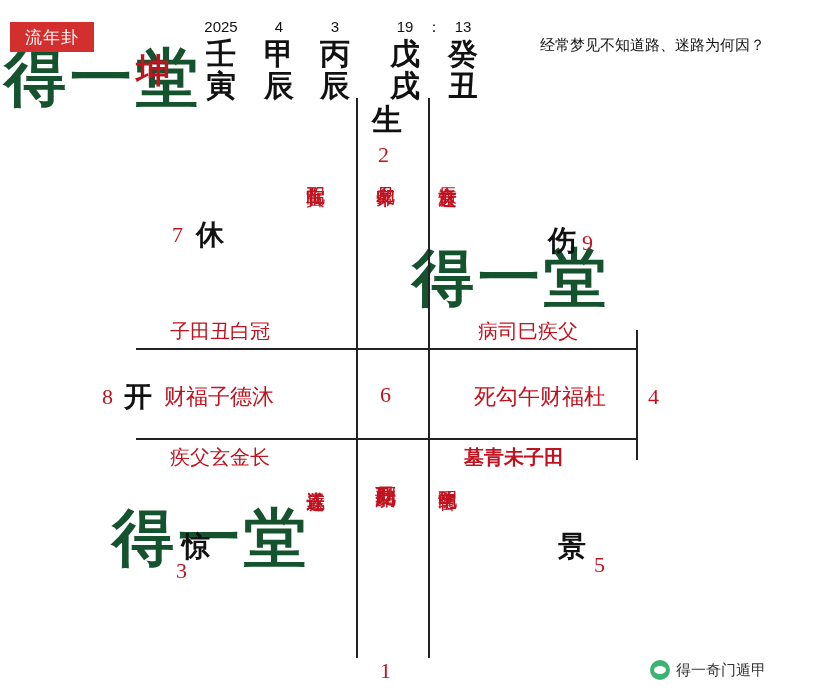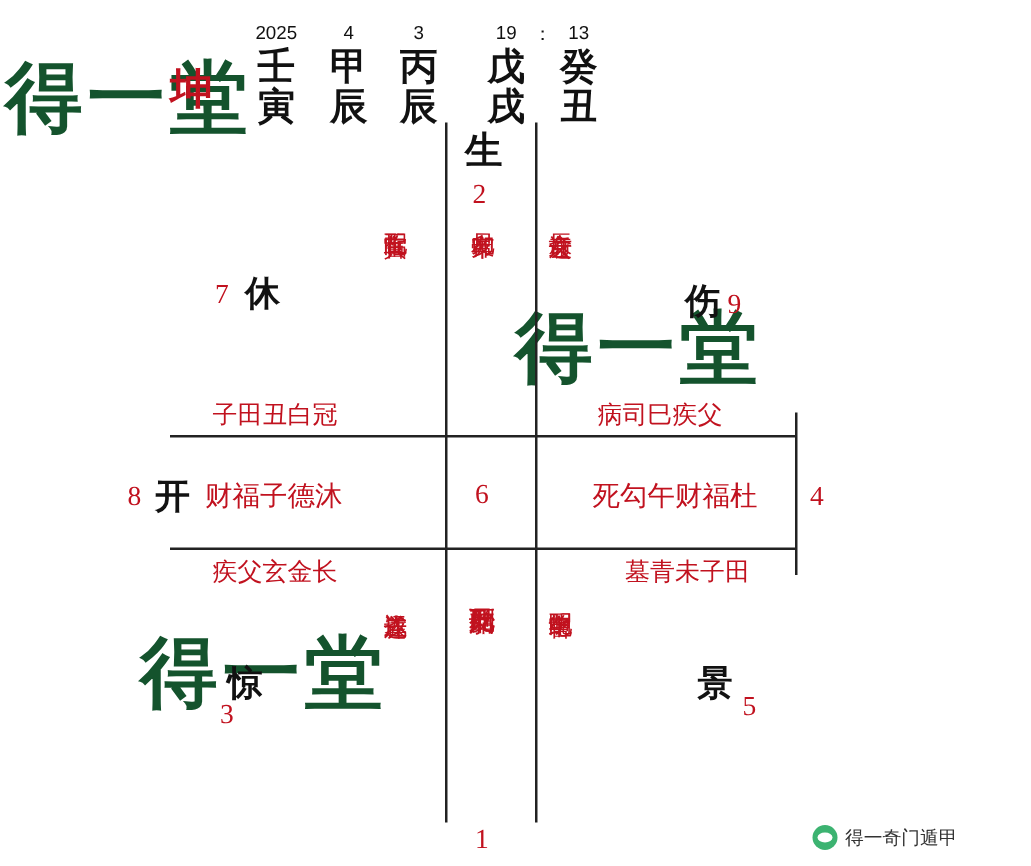--- a/index.html
+++ b/index.html
@@ -127,20 +127,21 @@
 </style>
 </head>
 <body>
 
 <div id="root">
 
   <div class="abs wm" id="wm1">得一堂</div>
   <div class="abs wm" id="wm2">得一堂</div>
   <div class="abs wm" id="wm3">得一堂</div>
 
+  <div class="abs" id="badge">流年卦</div>
 
   <div class="abs" id="gua-label">坤</div>
 
   <div class="abs hdr-num" style="left:198px; top:18px; width:46px;">2025</div>
   <div class="abs hdr-num" style="left:256px; top:18px; width:46px;">4</div>
   <div class="abs hdr-num" style="left:312px; top:18px; width:46px;">3</div>
   <div class="abs hdr-num" style="left:382px; top:18px; width:46px;">19</div>
   <div class="abs hdr-num" style="left:424px; top:18px; width:20px;">：</div>
   <div class="abs hdr-num" style="left:440px; top:18px; width:46px;">13</div>
 
@@ -158,20 +159,21 @@
   </div>
   <div class="abs hdr-col" style="left:382px; top:38px;">
     <div class="hdr-gan">戊</div>
     <div class="hdr-zhi">戌</div>
   </div>
   <div class="abs hdr-col" style="left:440px; top:38px;">
     <div class="hdr-gan">癸</div>
     <div class="hdr-zhi">丑</div>
   </div>
 
+  <div class="abs" id="question">经常梦见不知道路、迷路为何因？</div>
 
   <div class="abs gline" id="h-line-1"></div>
   <div class="abs gline" id="h-line-2"></div>
   <div class="abs gline" id="v-line-1"></div>
   <div class="abs gline" id="v-line-2"></div>
   <div class="abs gline" id="v-line-3"></div>
 
   <div class="abs" style="left:372px; top:100px; font-size:30px; font-weight:bold; color:#111;">生</div>
   <div class="abs" style="left:378px; top:142px; font-size:22px; color:#c1121f;">2</div>
 
@@ -189,21 +191,21 @@
   <div class="abs palace-num" style="left:102px; top:384px;">8</div>
   <div class="abs door" style="left:124px; top:378px;">开</div>
   <div class="abs hrow red" style="left:170px; top:444px;">疾父玄金长</div>
   <div class="abs hrow red" style="left:164px; top:382px; font-size:22px;">财福子德沐</div>
 
   <div class="abs palace-num" style="left:380px; top:382px;">6</div>
 
   <div class="abs hrow red" style="left:474px; top:382px; font-size:22px;">死勾午财福杜</div>
   <div class="abs hrow red" style="left:478px; top:318px;">病司巳疾父</div>
   <div class="abs palace-num" style="left:648px; top:384px;">4</div>
-  <div class="abs hrow red" style="left:500px; top:444px;">墓青未子田</div>
+  <div class="abs hrow red" style="left:464px; top:444px;font-weight:bold;">墓青未子田</div>
 
   <div class="abs vcol red" style="left:306px; top:476px; height:150px;">养雀戌运迁</div>
   <div class="abs vcol red big" style="left:374px; top:470px; height:176px;">胎刑酉兄友死</div>
   <div class="abs vcol red" style="left:438px; top:476px; height:150px;">绝明申配官</div>
   <div class="abs palace-num" style="left:380px; top:658px;">1</div>
 
   <div class="abs door" style="left:182px; top:528px;">惊</div>
   <div class="abs palace-num" style="left:176px; top:558px;">3</div>
 
   <div class="abs" style="left:558px; top:528px; font-size:28px; font-weight:bold; color:#111;">景</div>

